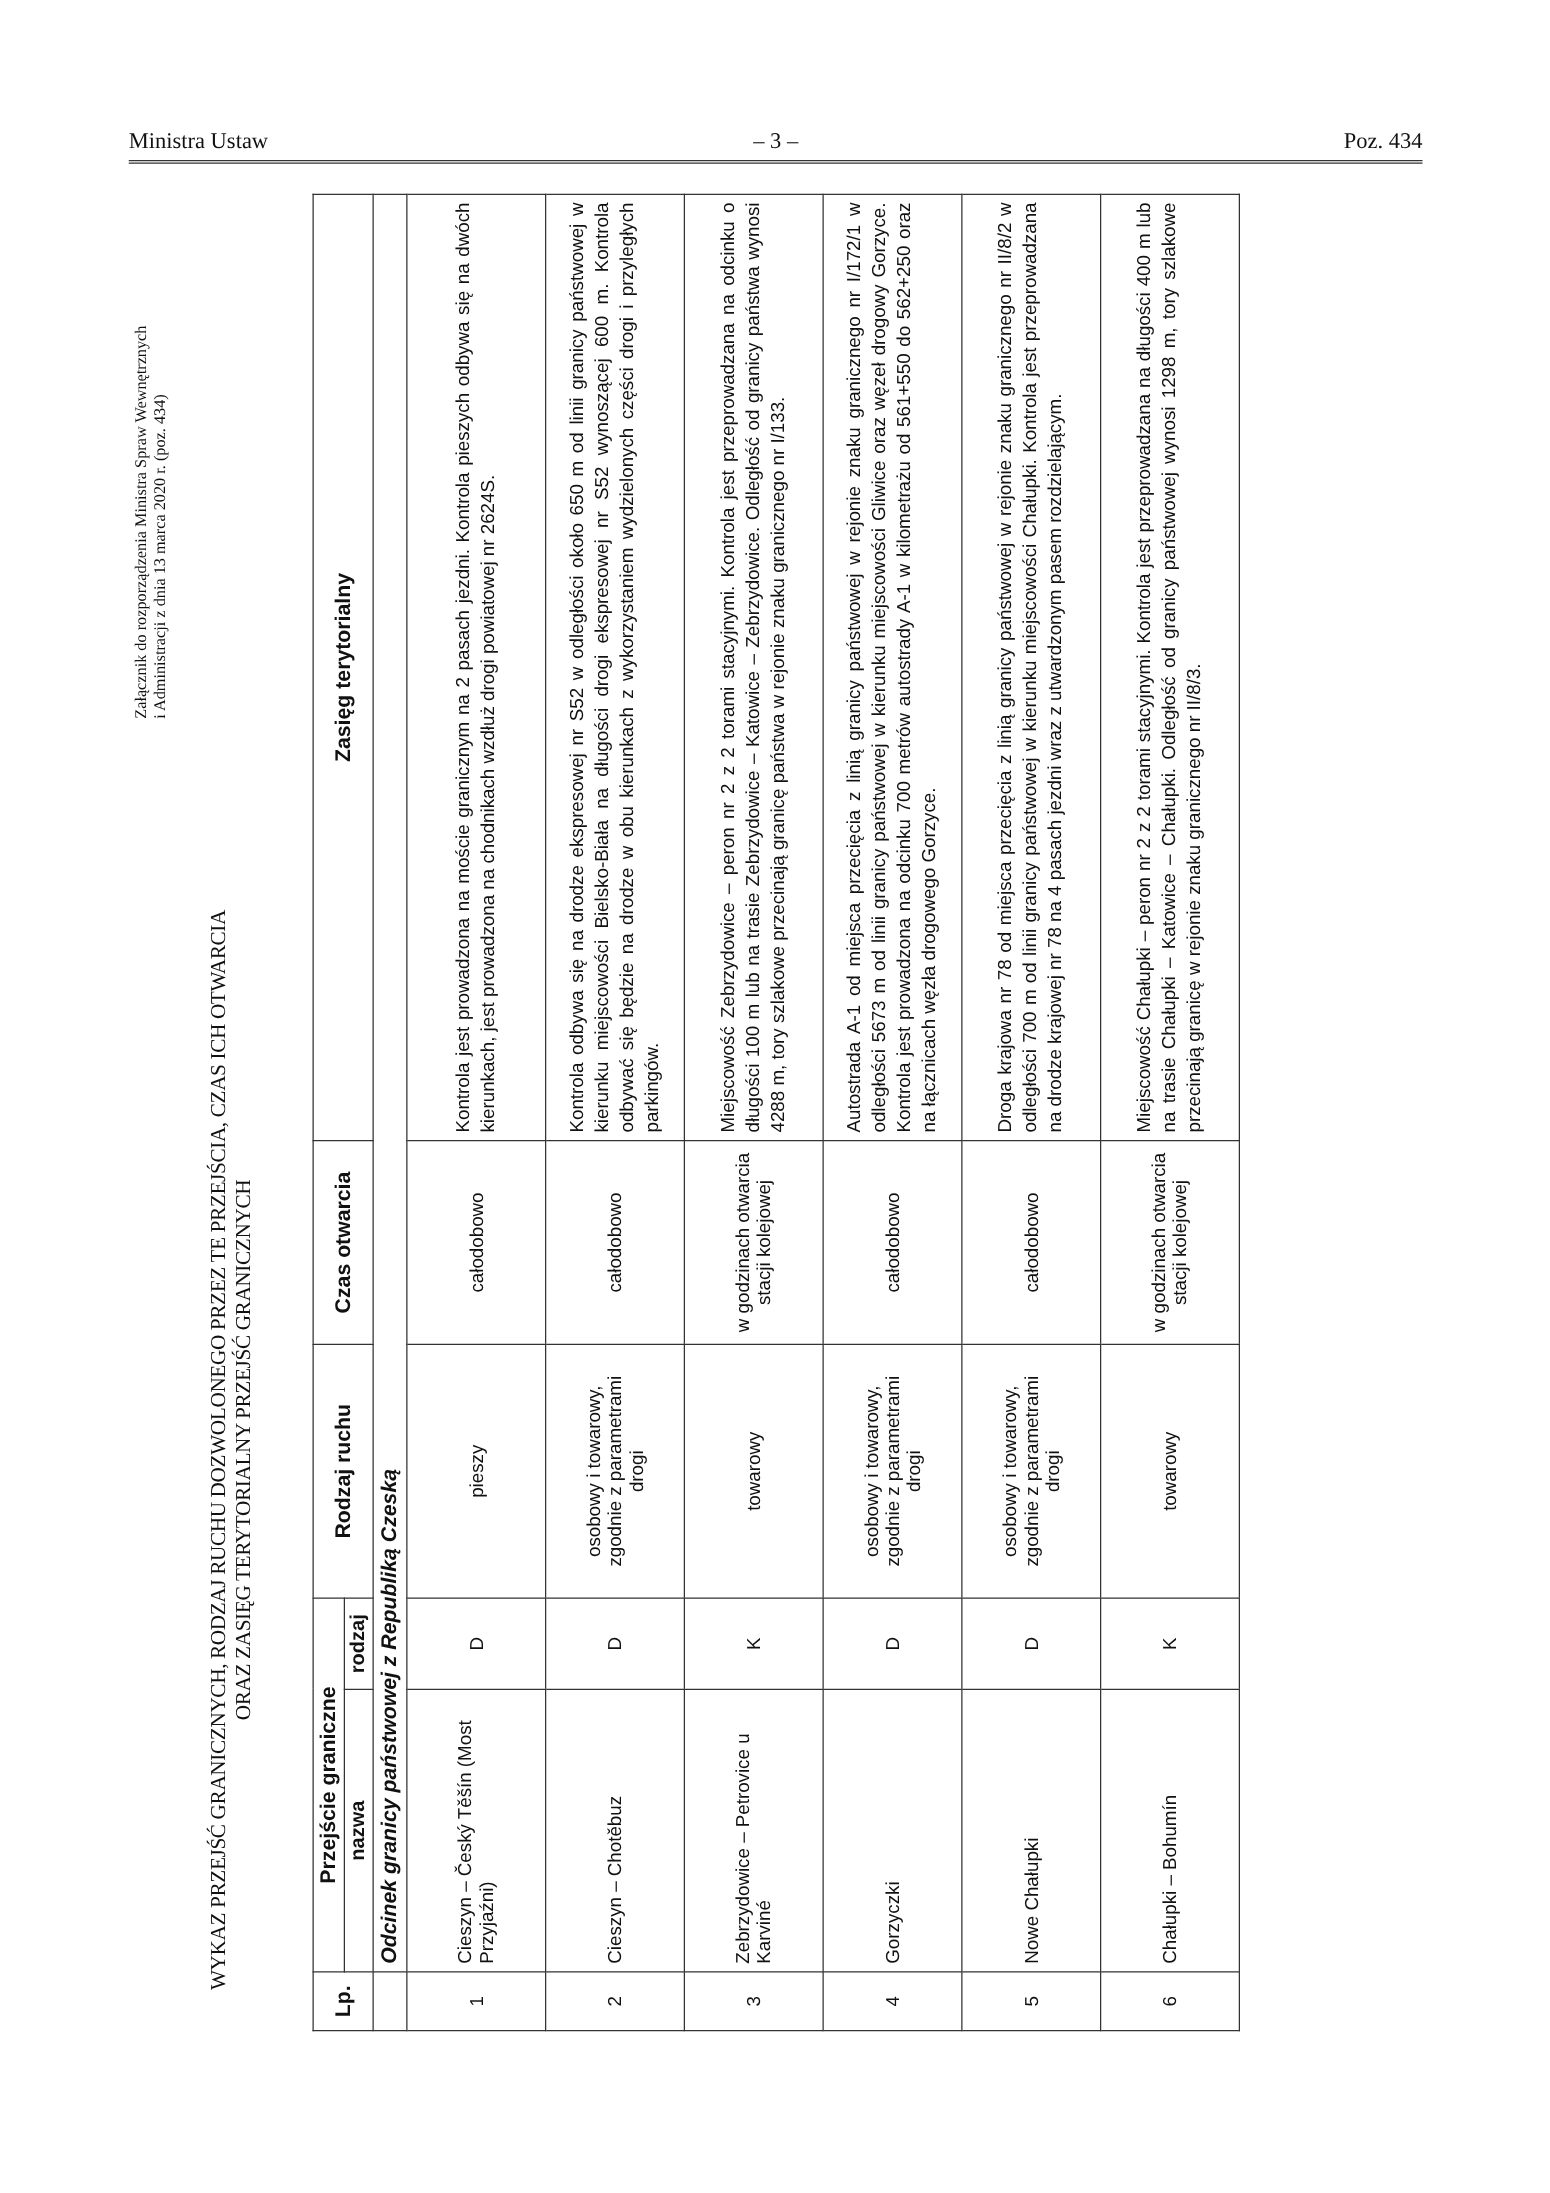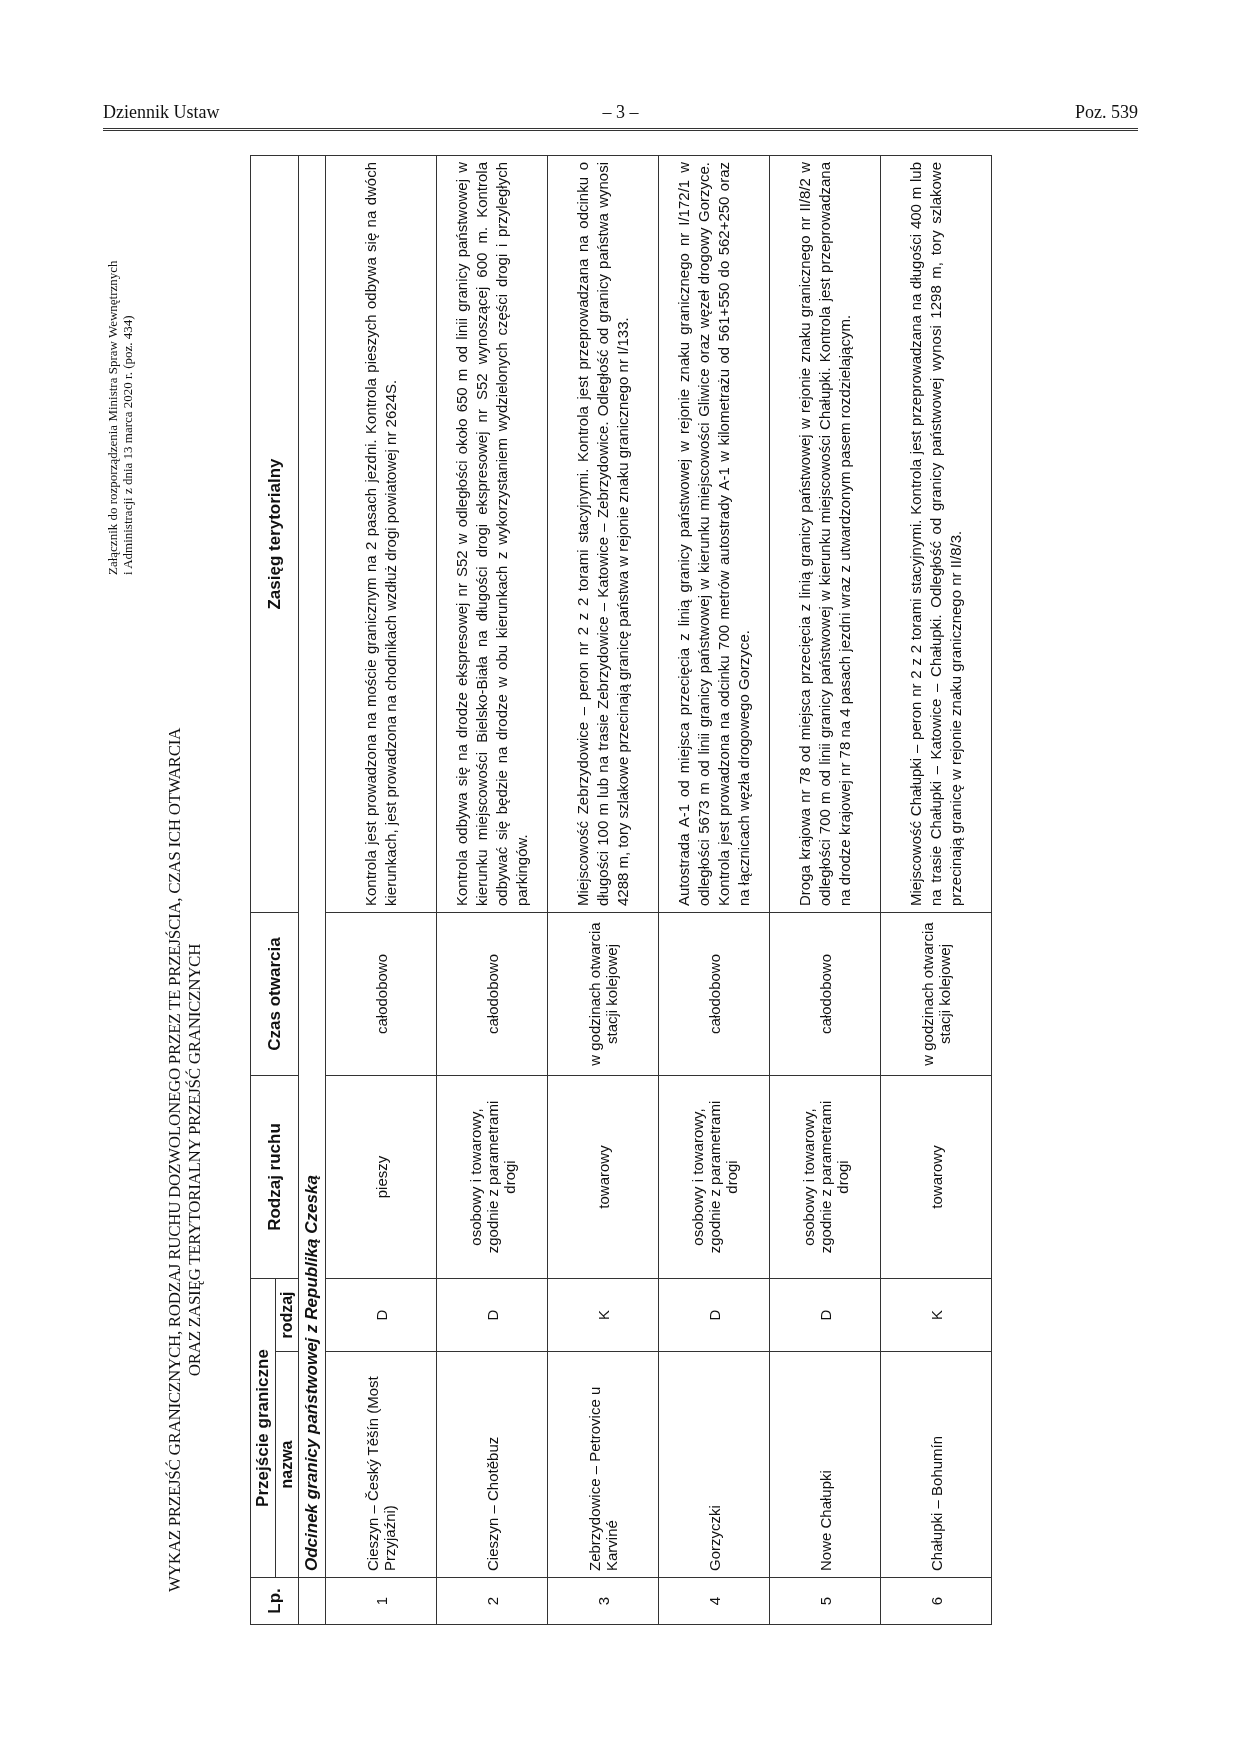--- a/index.html
+++ b/index.html
@@ -22,23 +22,23 @@
   .czas { width:150px; text-align:center; }
   .zasieg { text-align:justify; line-height:20px; }
   .section td { font-style:italic; font-weight:bold; font-size:17px; padding:3px 6px; height:18px; }
   tbody tr.row td { height:106px; }
   .sub th { font-size:16px; }
 </style>
 </head>
 <body>
 
 <div class="header">
-  <span class="l">Dziennik Ustaw</span>
+  <span class="l">Ministra Ustaw</span>
   <span class="c">– 3 –</span>
-  <span class="r">Poz. 539</span>
+  <span class="r">Poz. 434</span>
 </div>
 
 <div class="land">
   <div class="annex">
     <div>Załącznik do rozporządzenia Ministra Spraw Wewnętrznych</div>
     <div>i Administracji z dnia 13 marca 2020 r. (poz. 434)</div>
   </div>
   <div class="title">
     <div>WYKAZ PRZEJŚĆ GRANICZNYCH, RODZAJ RUCHU DOZWOLONEGO PRZEZ TE PRZEJŚCIA, CZAS ICH OTWARCIA</div>
     <div>ORAZ ZASIĘG TERYTORIALNY PRZEJŚĆ GRANICZNYCH</div>

